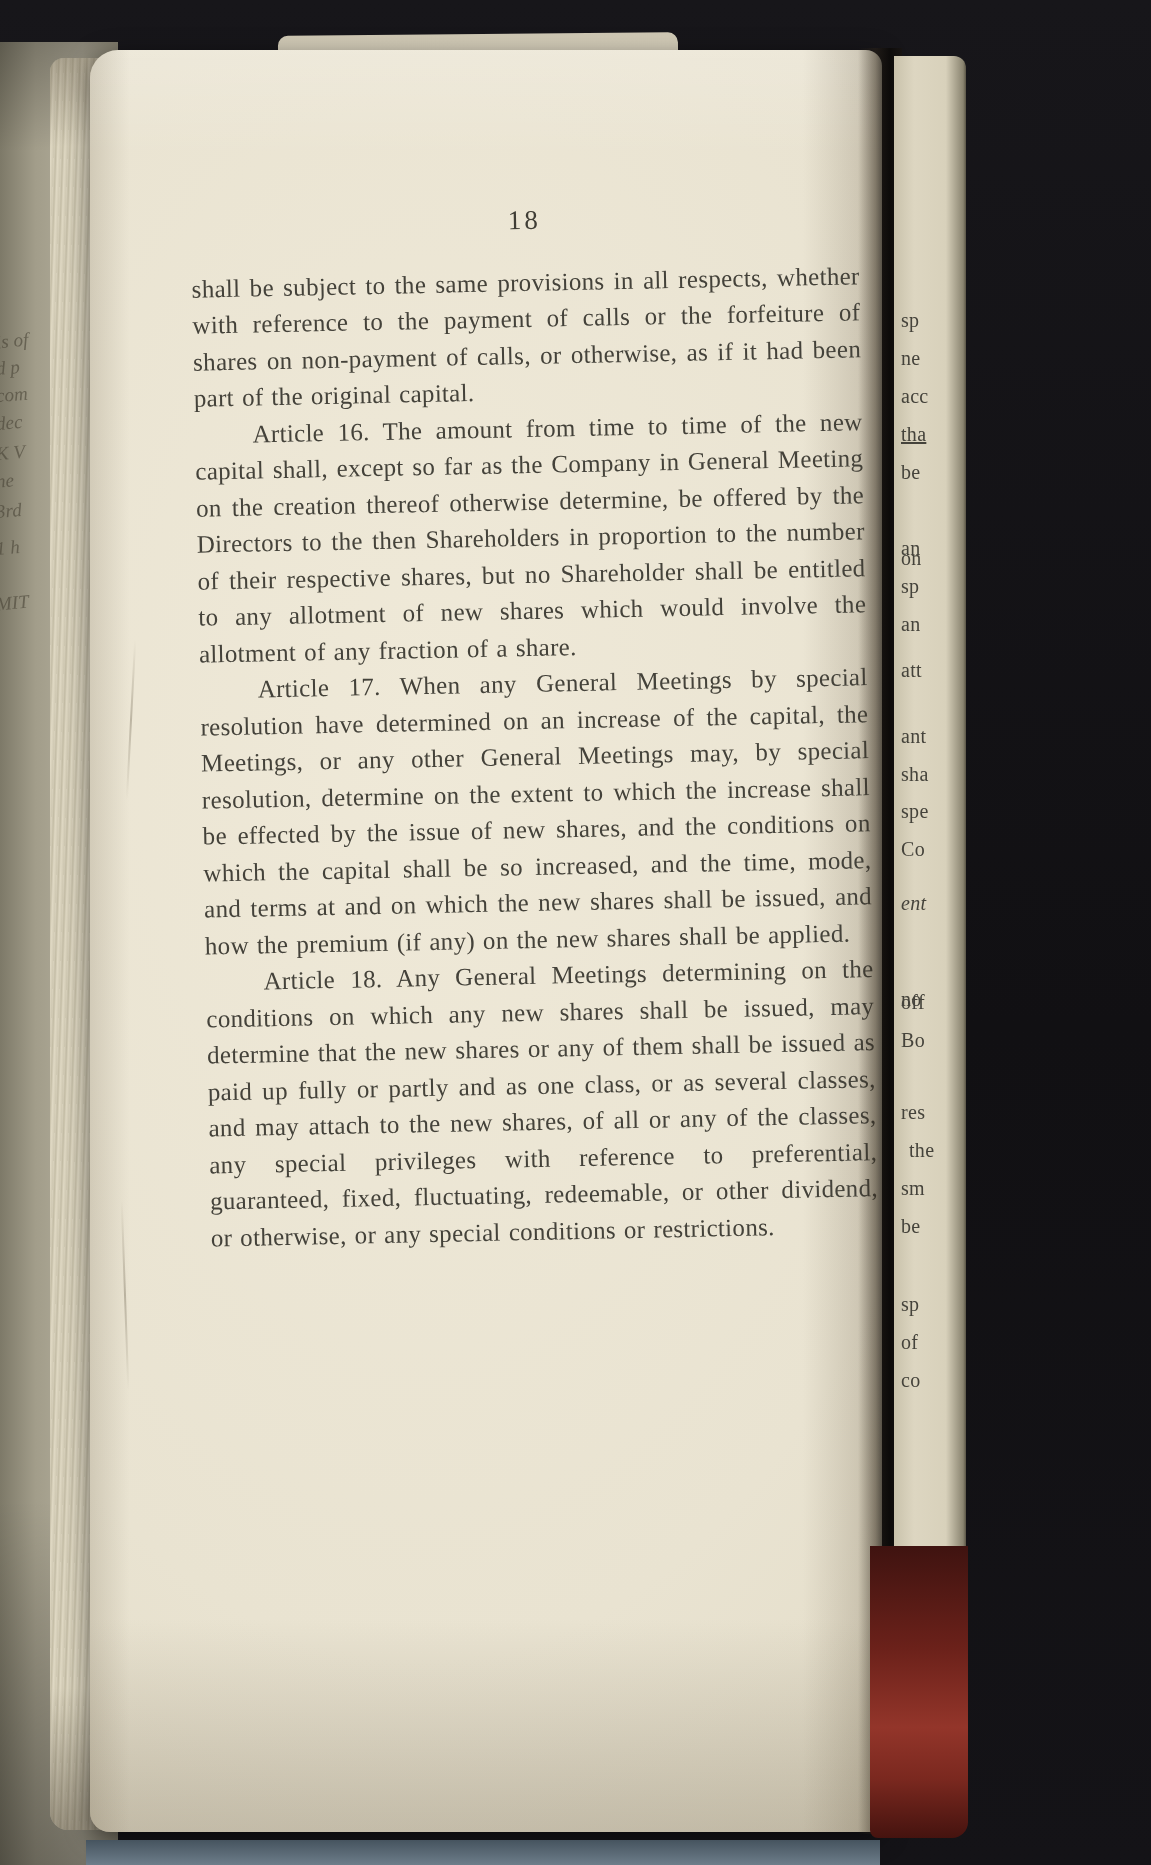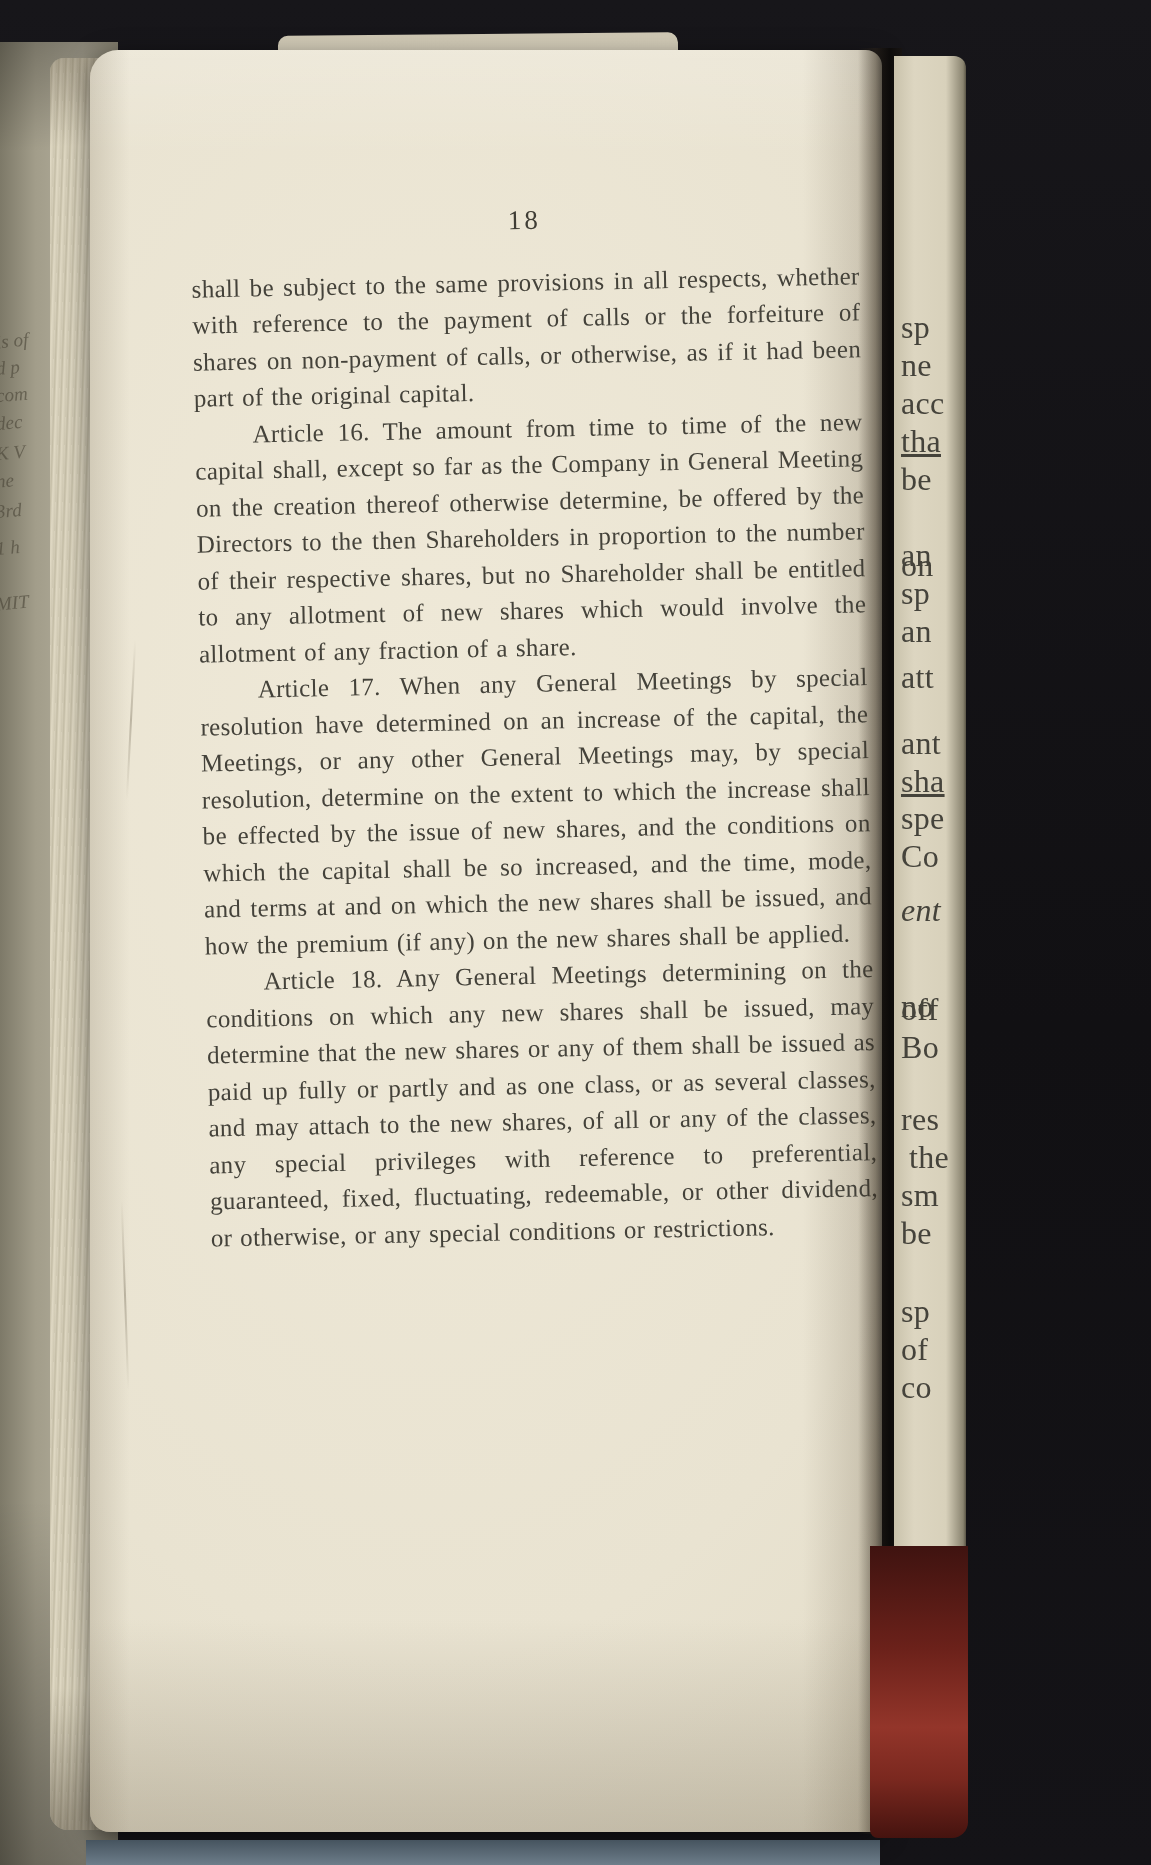--- a/index.html
+++ b/index.html
@@ -52,21 +52,21 @@
   p.para.indent{text-indent:58px;}
 
   
   .gutter{position:absolute;left:858px;top:48px;width:44px;height:1786px;
     background:linear-gradient(90deg,rgba(0,0,0,0) 0%,rgba(45,36,24,.45) 40%,rgba(12,10,8,.85) 72%,rgba(25,20,15,.6) 100%);}
 
   
   .right-page{position:absolute;left:894px;top:56px;width:72px;height:1502px;overflow:hidden;
     border-radius:0 12px 12px 0;
     background:linear-gradient(90deg,#c9c2ab 0%,#ddd6c1 28%,#d8d1bb 72%,#8a8470 96%,#5a5546 100%);}
-  .right-fragment{position:absolute;left:7px;font-size:32px;color:#45433b;
+  .right-fragment{position:absolute;left:7px;font-size:20px;color:#45433b;
     white-space:nowrap;letter-spacing:.3px;}
 
   
   .cover{position:absolute;left:870px;top:1546px;width:98px;height:292px;
     border-radius:0 0 16px 8px;
     background:linear-gradient(180deg,#3f1310 0%,#6b211a 35%,#93352a 62%,#7a281f 80%,#45130f 100%);}
 
   
   .bottom-strip{position:absolute;left:86px;top:1840px;width:794px;height:25px;
     background:linear-gradient(180deg,#46545f,#6d7d8a);}
@@ -118,21 +118,21 @@
       <div class="right-fragment" style="top: 291px;">ne</div>
       <div class="right-fragment" style="top: 329px; font-family: Liberation Serif, serif;">acc</div>
       <div class="right-fragment" style="top: 367px; text-decoration: underline;">tha</div>
       <div class="right-fragment" style="top: 405px;">be</div>
       <div class="right-fragment" style="top: 443px; margin-top: 48px;">on</div>
       <div class="right-fragment" style="top: 481px;">an</div>
       <div class="right-fragment" style="top: 519px;">sp</div>
       <div class="right-fragment" style="top: 557px;">an</div>
       <div class="right-fragment" style="top: 603px;">att</div>
       <div class="right-fragment" style="top: 669px;">ant</div>
-      <div class="right-fragment" style="top: 707px; text-decoration: underline;">sha</div>
+      <div class="right-fragment" style="top: 707px;">sha</div>
       <div class="right-fragment" style="top: 744px;">spe</div>
       <div class="right-fragment" style="top: 782px;">Co</div>
       <div class="right-fragment" style="top: 836px; font-style: italic;">ent</div>
       <div class="right-fragment" style="top: 932px;">no</div>
       <div class="right-fragment" style="top: 935px;">off</div>
       <div class="right-fragment" style="top: 973px;">Bo</div>
       <div class="right-fragment" style="top: 1045px;">res</div>
       <div class="right-fragment" style="top: 1083px; margin-left: 8px;">the</div>
       <div class="right-fragment" style="top: 1121px;">sm</div>
       <div class="right-fragment" style="top: 1159px;">be</div>

